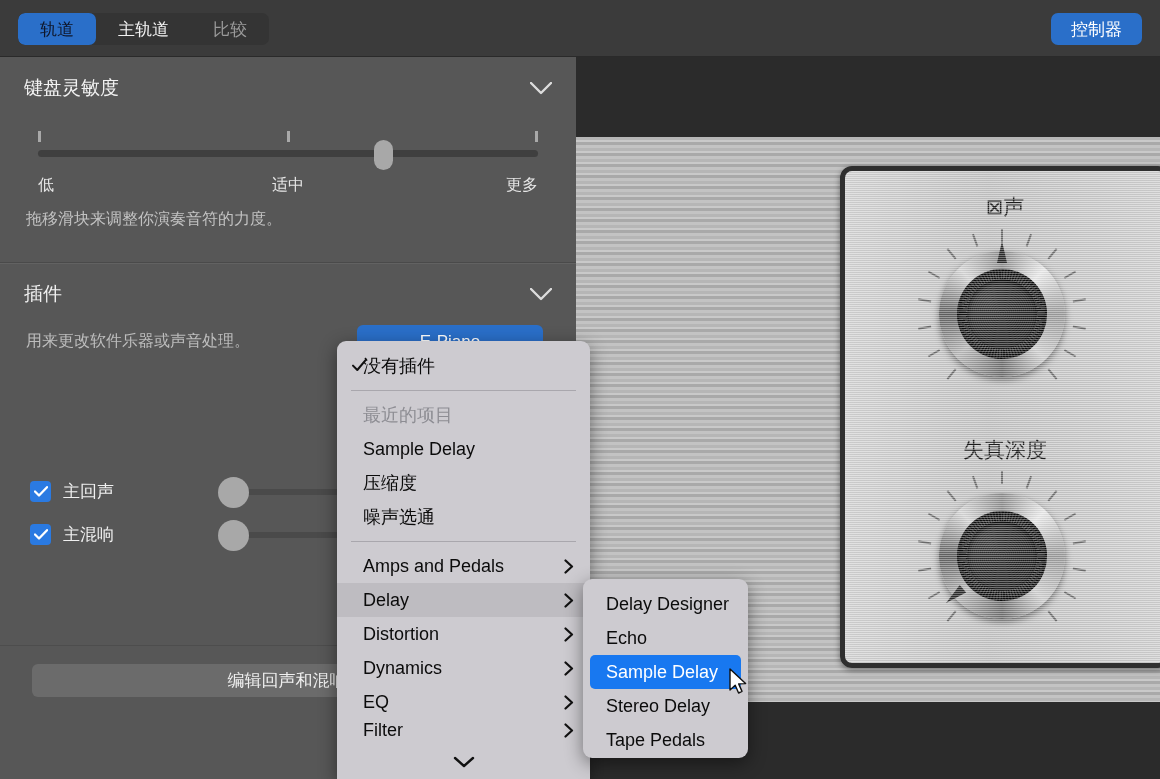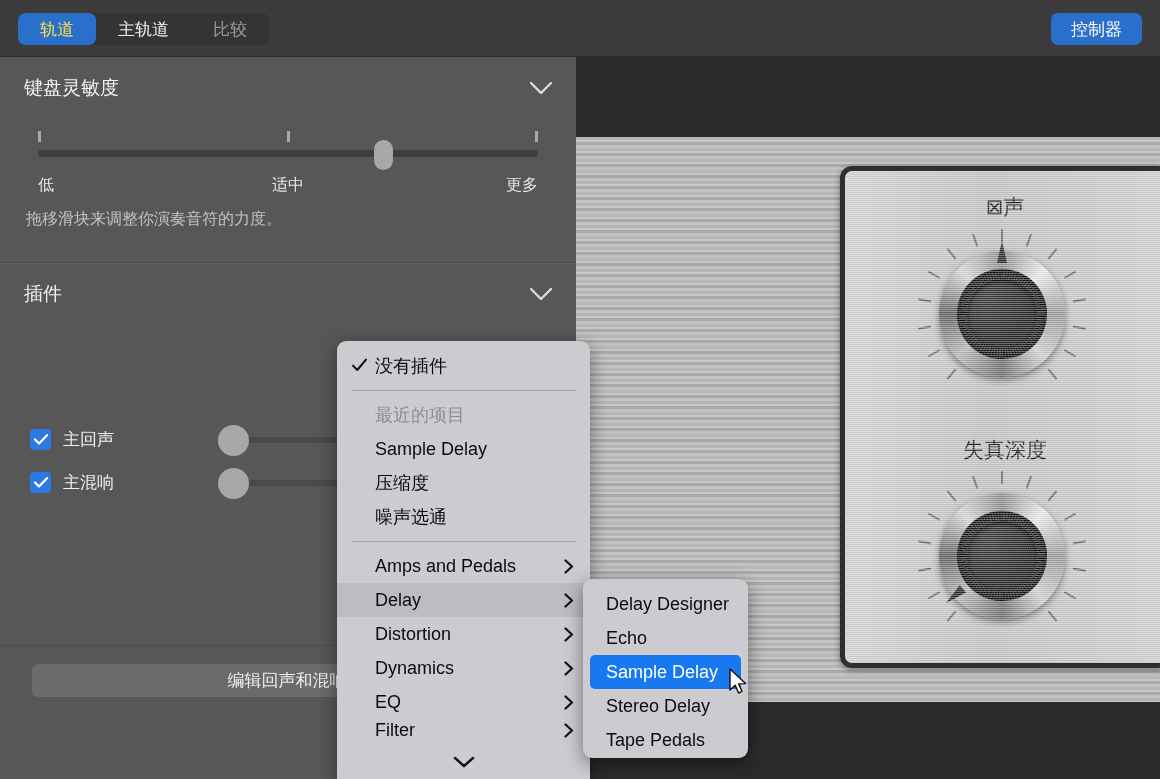--- a/index.html
+++ b/index.html
@@ -19,21 +19,21 @@
   }
   .seg{
     position:absolute; left:18px; top:13px; height:32px;
     display:flex; background:#343434; border-radius:7px; overflow:hidden;
   }
   .seg-btn{
     display:flex; align-items:center; justify-content:center;
     height:32px; padding:0 22px; font-size:17px; color:#f2f2f2;
     border-radius:7px; cursor:default; white-space:nowrap;
   }
-  .seg-btn.active{ background:#2a6fc9; color:#fde047; }
+  .seg-btn.active{ background:#2a6fc9; color:#0f172a; }
   .seg-btn.dim{ color:#9a9a9a; }
   .ctrl-btn{
     position:absolute; right:18px; top:13px; height:32px; padding:0 20px;
     background:#2a6fc9; color:#fff; border:none; border-radius:7px;
     font-size:17px; font-family:inherit; cursor:default;
     display:flex; align-items:center; justify-content:center;
   }
 
   
   .inspector{
@@ -172,21 +172,21 @@
 
   
   .menu{
     position:absolute; left:337px; top:341px; width:253px; height:438px;
     background:#cdcbd0; border-radius:9px 9px 0 0;
     box-shadow:0 5px 18px rgba(0,0,0,.45);
     color:#0b0b0b; overflow:hidden;
   }
   .mi{
     position:relative; height:34px; display:flex; align-items:center;
-    padding-left:38px; font-size:18px; white-space:nowrap;
+    padding-left:26px; font-size:18px; white-space:nowrap;
   }
   .mi.hl{ background:rgba(120,120,130,.18); }
   .mi.dis{ color:#8d8d93; }
   .mi .check{ position:absolute; left:15px; top:50%; margin-top:-8px; }
   .mi .arrow{ position:absolute; right:16px; top:50%; margin-top:-7px; }
   .mi.clip{ overflow:hidden; height:22px; }
   .msep{ height:1px; margin:7px 14px; background:#a9a7ad; }
   .mscroll{
     position:absolute; left:0; bottom:0; width:253px; height:34px;
     display:flex; align-items:center; justify-content:center; background:#cdcbd0;
@@ -310,20 +310,24 @@
 
     <div class="divider" style="margin-top:32px;"></div>
 
     <div class="sec-hd">
       <span class="sec-title">插件</span>
       <svg class="chev-d" viewBox="0 0 22 13">
         <path d="M1 1 L11 11 L21 1" fill="none" stroke="#dcdcdc" stroke-width="2.4" stroke-linecap="round" stroke-linejoin="round"></path>
       </svg>
     </div>
 
+    <div class="plug-row">
+      <div class="sec-desc" style="position:absolute; top:6px;">用来更改软件乐器或声音处理。</div>
+      <button class="epiano">E-Piano</button>
+    </div>
 
     <div class="chk-row" style="margin-top:93px;">
       <span class="cbox">
         <svg width="14" height="11" viewBox="0 0 14 11">
           <path d="M1 5.5 L5 9.5 L13 1.2" fill="none" stroke="#fff" stroke-width="2.3" stroke-linecap="round" stroke-linejoin="round"></path>
         </svg>
       </span>
       <span class="chk-label">主回声</span>
       <span class="mini-track"></span>
       <span class="mini-thumb"></span>

